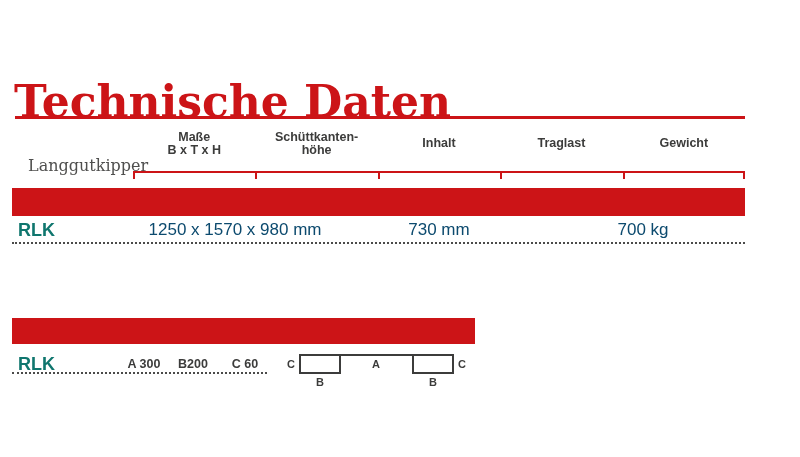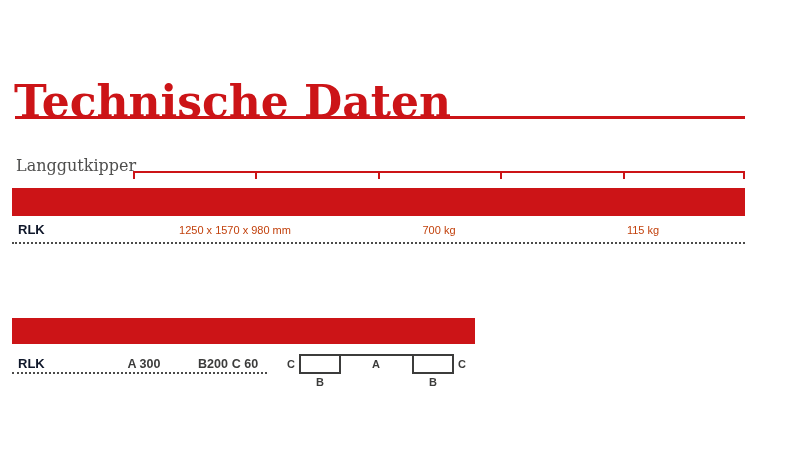--- a/index.html
+++ b/index.html
@@ -10,55 +10,55 @@
   .page-title{
     position:absolute;left:14px;top:47px;
     font-family:"DejaVu Serif",serif;font-size:44px;line-height:52px;
     color:#cc1417;letter-spacing:0px;white-space:nowrap;
   }
   .title-rule{position:absolute;left:15px;top:116px;width:730px;height:3px;background:#cc1417;}
 
   .serif-label{
     font-family:"DejaVu Serif",serif;color:#4f4f4e;font-size:16px;line-height:19px;white-space:nowrap;
   }
-  .row-group-label{position:absolute;left:16px;top:156px;}
+  .row-group-label{position:absolute;left:28px;top:156px;}
   .section2-heading{position:absolute;left:16px;top:286px;}
 
   .header-row{
     position:absolute;left:133px;top:127px;width:612px;height:34px;display:flex;
   }
   .header-cell{
     flex:1;display:flex;flex-direction:column;justify-content:center;align-items:center;
     font-weight:bold;font-size:12.5px;line-height:13.5px;color:#3c3c3b;text-align:center;
   }
   .bracket{position:absolute;left:133px;top:171px;width:612px;height:9px;}
   .bracket .hline{position:absolute;left:0;top:0;width:100%;height:1.5px;background:#cc1417;}
   .bracket .tick{position:absolute;top:0;width:1.5px;height:8px;background:#cc1417;}
 
   .red-bar{position:absolute;background:#cc1417;}
   .bar1{left:12px;top:188px;width:733px;height:28px;}
   .bar2{left:12px;top:318px;width:463px;height:26px;}
 
   .model-cell{
-    position:absolute;left:18px;font-weight:bold;font-size:13px;line-height:14px;color:#0f172a;white-space:nowrap;
+    position:absolute;left:18px;font-weight:bold;font-size:18px;line-height:14px;color:#0f766e;white-space:nowrap;
   }
   .row1-model{top:223px;}
   .row2-model{top:357px;}
   .values-row{
     position:absolute;left:133px;top:223px;width:612px;display:flex;
   }
   .value-cell{
-    flex:1;text-align:center;font-size:11px;line-height:14px;color:#c2410c;white-space:nowrap;
+    flex:1;text-align:center;font-size:17px;line-height:14px;color:#0c4a6e;white-space:nowrap;
   }
   .pocket-value{
     position:absolute;top:357px;width:50px;text-align:center;
     font-weight:bold;font-size:12.5px;line-height:14px;color:#3c3c3b;white-space:nowrap;
   }
   .pv-a{left:119px;}
-  .pv-b{left:188px;}
+  .pv-b{left:168px;}
   .pv-c{left:220px;}
 
   .dotted{position:absolute;height:0;border-top:2px dotted #4b4b4a;}
   .dotted1{left:12px;top:242px;width:733px;}
   .dotted2{left:12px;top:372px;width:255px;}
 
   .pocket-diagram{position:absolute;left:281px;top:349px;}
   .pocket-diagram text{
     font-family:"Liberation Sans",sans-serif;font-weight:bold;font-size:11px;fill:#3c3c3b;
   }
@@ -66,39 +66,58 @@
 </head>
 <body>
 
 <div class="canvas">
 
   <h1 class="page-title">Technische Daten</h1>
   <div class="title-rule"></div>
 
   <div class="serif-label row-group-label">Langgutkipper</div>
 
+  <div class="header-row">
+    <div class="header-cell">
+      <span>Maße</span>
+      <span>B x T x H</span>
+    </div>
+    <div class="header-cell">
+      <span>Schüttkanten-</span>
+      <span>höhe</span>
+    </div>
+    <div class="header-cell">
+      <span>Inhalt</span>
+    </div>
+    <div class="header-cell">
+      <span>Traglast</span>
+    </div>
+    <div class="header-cell">
+      <span>Gewicht</span>
+    </div>
+  </div>
 
   <div class="bracket">
     <div class="hline"></div>
     <div class="tick" style="left:0px"></div>
     <div class="tick" style="left:122px"></div>
     <div class="tick" style="left:245px"></div>
     <div class="tick" style="left:367px"></div>
     <div class="tick" style="left:490px"></div>
     <div class="tick" style="left:610px"></div>
   </div>
 
   <div class="red-bar bar1"></div>
 
   <div class="model-cell row1-model">RLK</div>
 
   <div class="values-row">
     <div class="value-cell">1250 x 1570 x 980 mm</div>
+    <div class="value-cell">730 mm</div>
     <div class="value-cell">700 kg</div>
-    <div class="value-cell">115 kg</div>
   </div>
 
   <div class="dotted dotted1"></div>
 
 
   <div class="red-bar bar2"></div>
 
   <div class="model-cell row2-model">RLK</div>
   <div class="pocket-value pv-a">A 300</div>
   <div class="pocket-value pv-b">B200</div>

